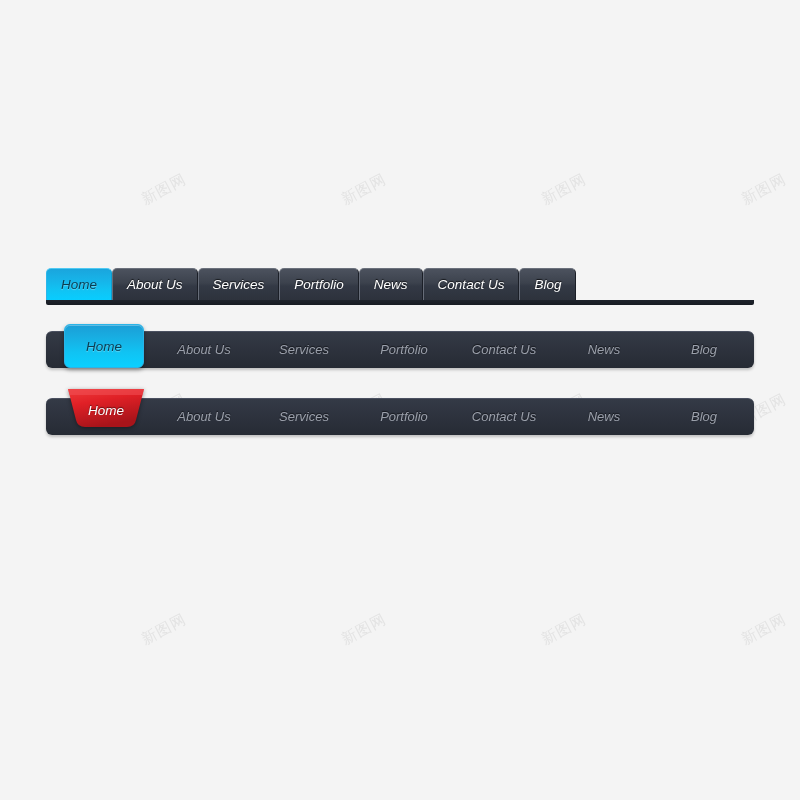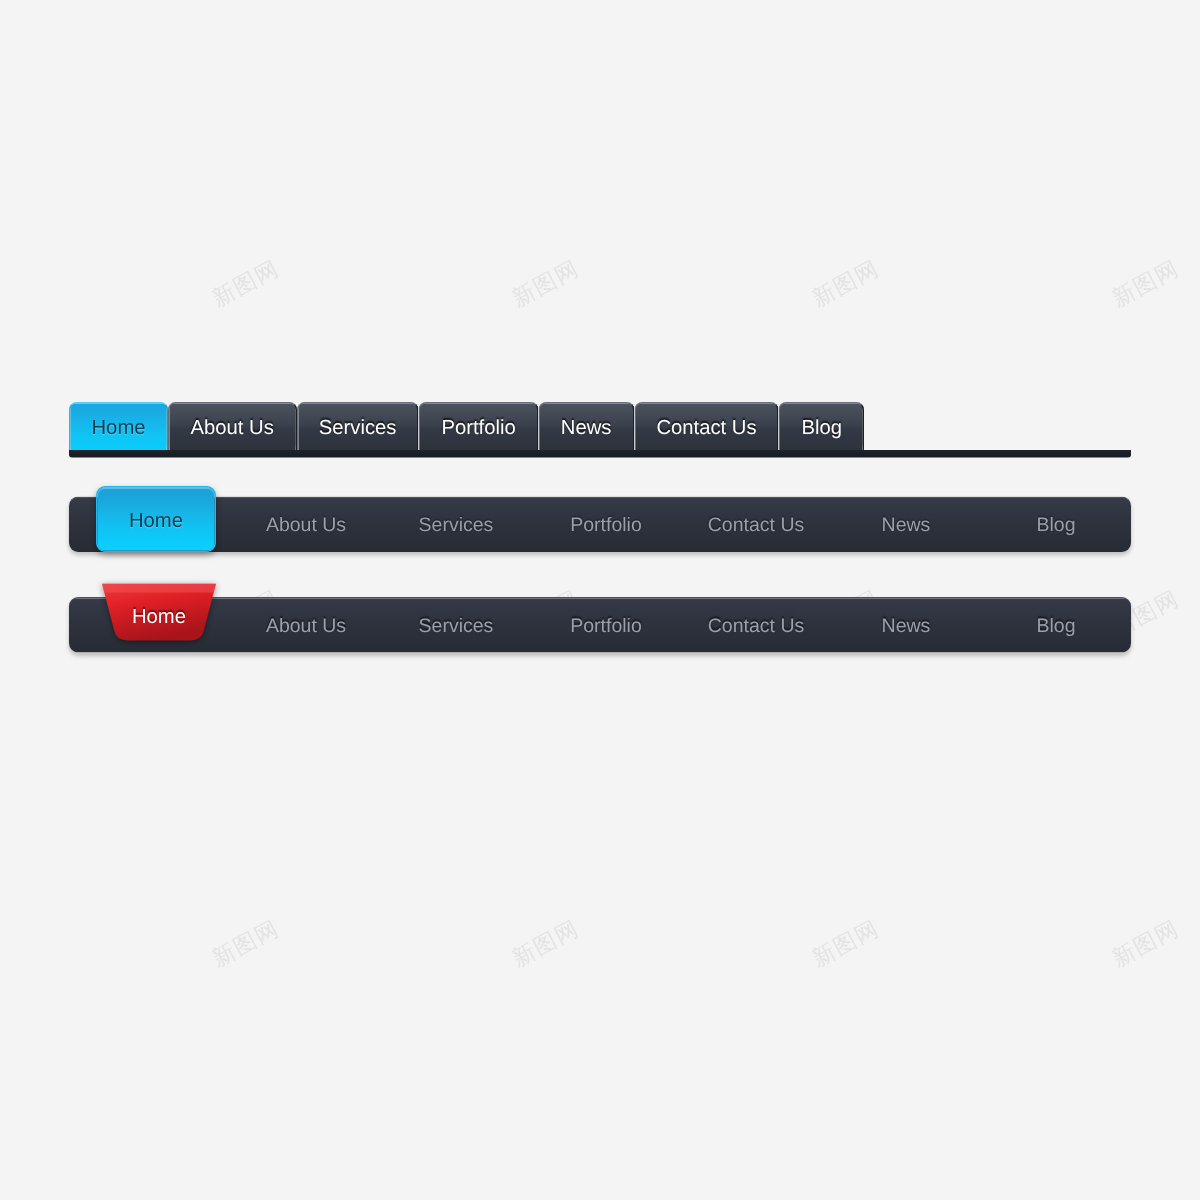--- a/index.html
+++ b/index.html
@@ -32,20 +32,21 @@
     transform: rotate(-28deg);
     white-space: nowrap;
     user-select: none;
   }
 
   
   #stage {
     position: absolute;
     inset: 0;
     z-index: 1;
+    font-style: italic;
   }
 
   
   #navbar-tabs {
     position: absolute;
     left: 46px;
     top: 268px;
     width: 708px;
     height: 36px;
   }

